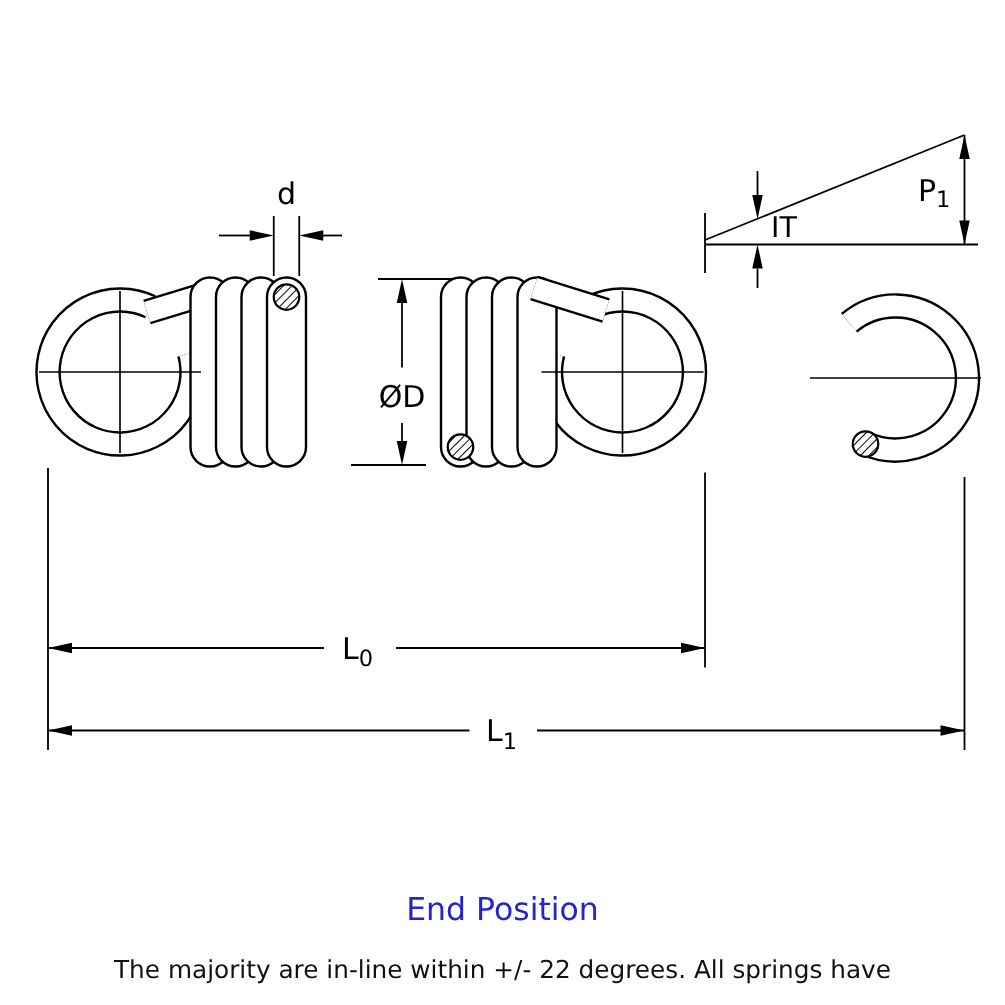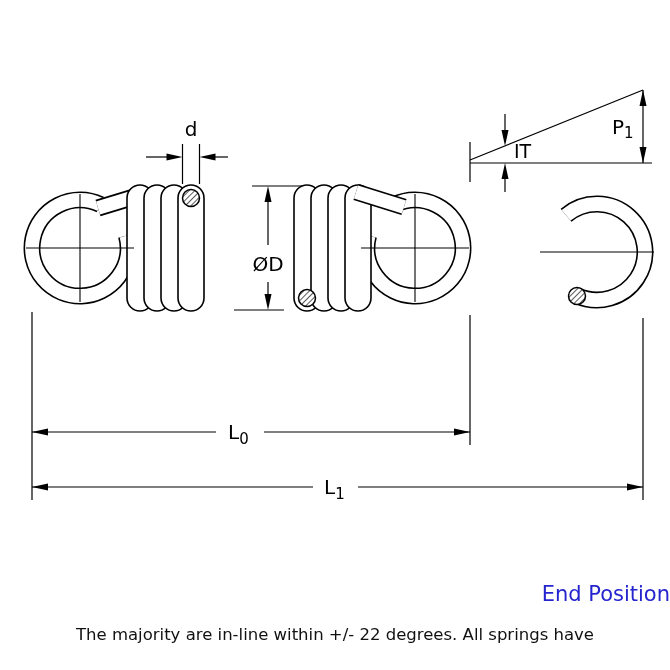--- a/index.html
+++ b/index.html
@@ -10,21 +10,21 @@
   .dim{stroke:#000000;stroke-width:1.2;fill:none;}
   .cl{stroke:#000000;stroke-width:1.1;fill:none;}
   .ah{fill:#000000;stroke:none;}
   .wireB{stroke:#000000;stroke-width:17;fill:none;}
   .wireW{stroke:#ffffff;stroke-width:13.8;fill:none;}
   .loop{fill:#ffffff;stroke:#000000;stroke-width:1.6;}
   .cut{stroke:#000000;stroke-width:1.5;}
   .lbl{font-size:20px;}
   .lbl-sm{font-size:19px;}
   .caption{width:670px;text-align:center;}
-  .caption-title{margin-top:30px;font-size:21px;color:#2525cf;text-align:right;}
+  .caption-title{margin-top:42px;font-size:21px;color:#2525cf;}
   .caption-note{margin-top:18px;font-size:16.5px;line-height:1.28;color:#111111;}
 </style>
 </head>
 <body>
 
 <div class="page">
 
   <svg width="670" height="552" viewBox="0 0 670 552">
     <defs>
       <pattern id="hatch" width="4" height="4" patternUnits="userSpaceOnUse" patternTransform="rotate(45)">

